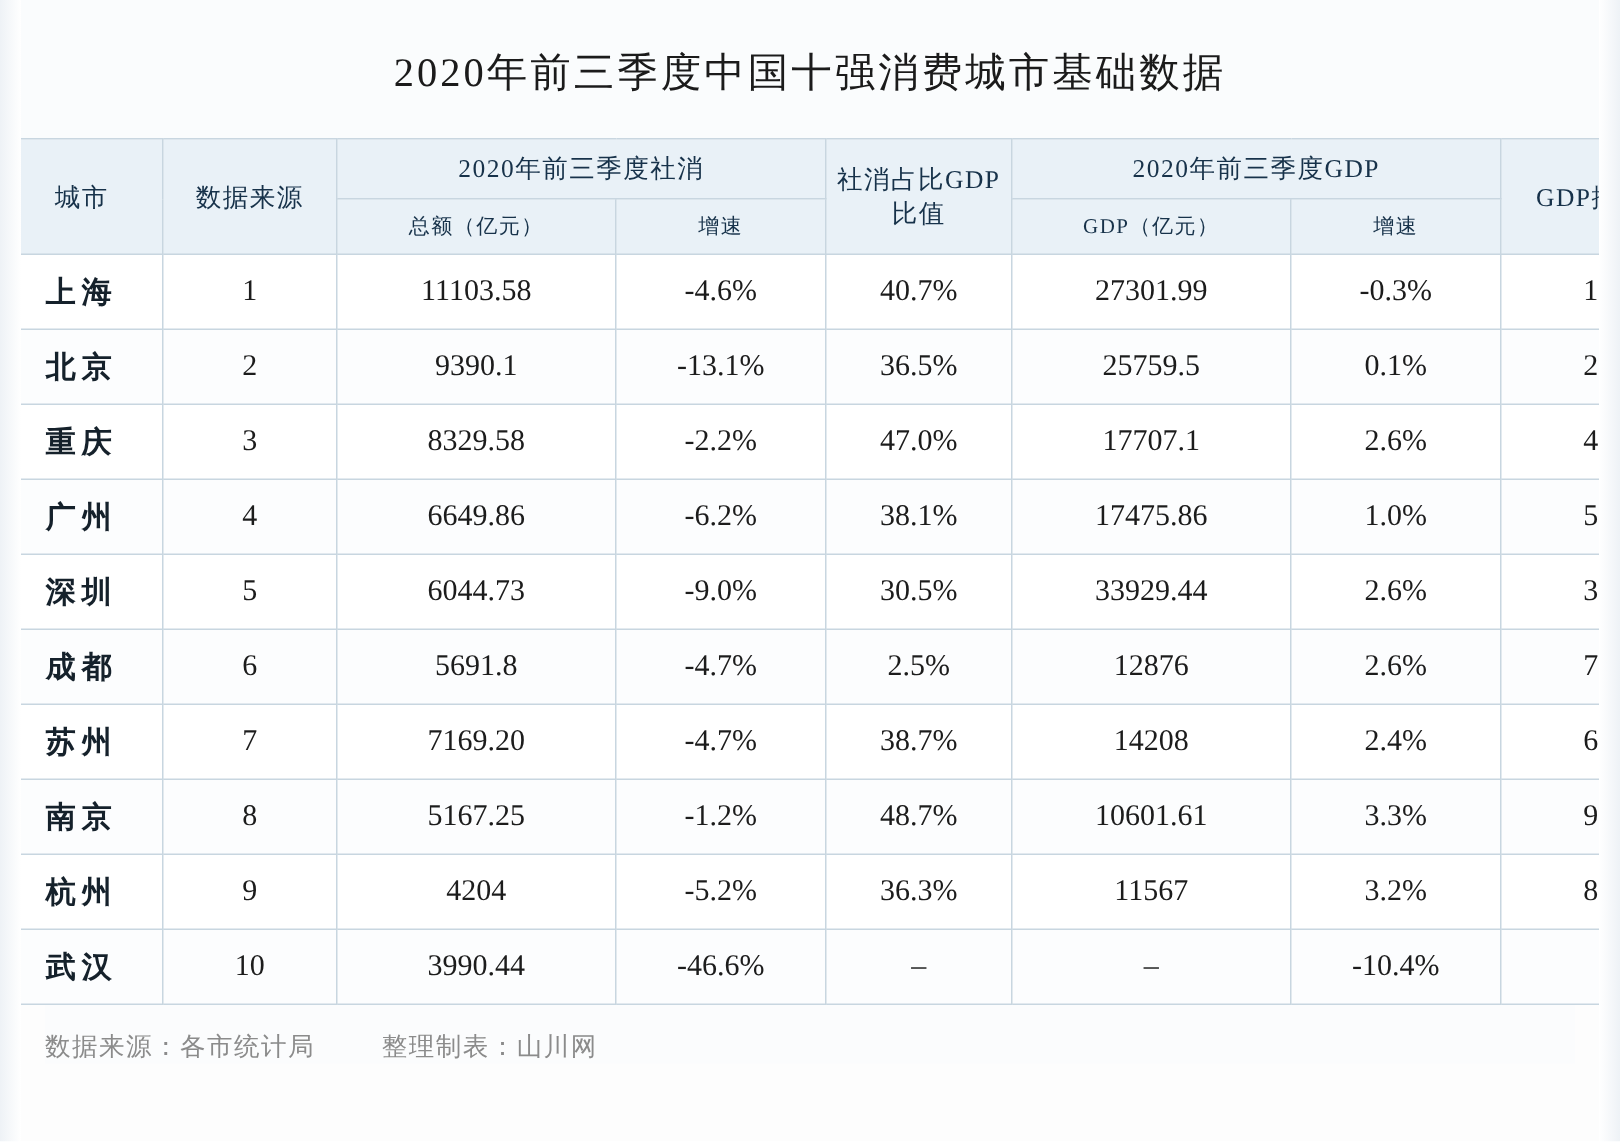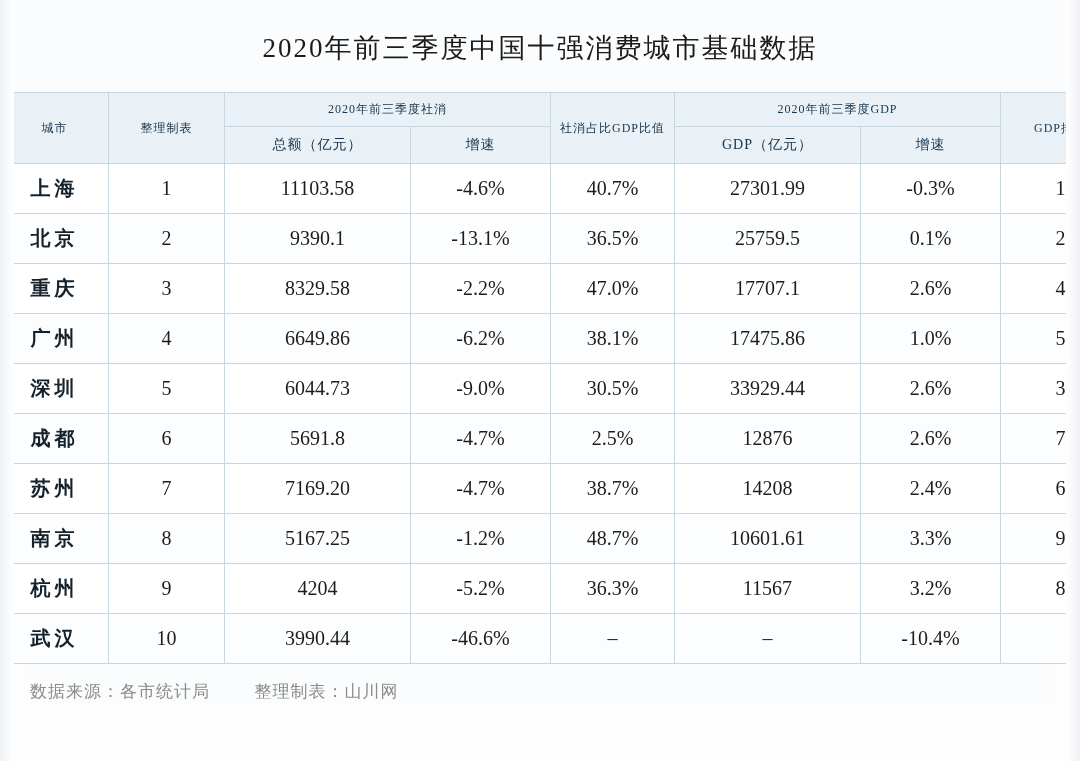--- a/index.html
+++ b/index.html
@@ -53,21 +53,21 @@
   }
   table.data th, table.data td {
     border: 1px solid #c8d6e0;
     text-align: center;
     vertical-align: middle;
     font-weight: normal;
   }
   thead th {
     background: #e9f1f7;
     color: #17324a;
-    font-size: 12px;
+    font-size: 17px;
     padding: 8px 0;
     letter-spacing: 1px;
   }
   thead th.sub {
     font-size: 14px;
     padding: 9px 4px;
   }
   tbody td {
     background: #ffffff;
     font-size: 20px;
@@ -123,21 +123,21 @@
       <col class="col-total">
       <col class="col-growth">
       <col class="col-ratio">
       <col class="col-gdp">
       <col class="col-gdpgrowth">
       <col class="col-gdprank">
     </colgroup>
     <thead>
       <tr>
         <th rowspan="2">城市</th>
-        <th rowspan="2">整理制表</th>
+        <th rowspan="2">数据来源</th>
         <th colspan="2">2020年前三季度社消</th>
         <th rowspan="2">社消占比GDP比值</th>
         <th colspan="2">2020年前三季度GDP</th>
         <th rowspan="2">GDP排序</th>
       </tr>
       <tr>
         <th class="sub">总额（亿元）</th>
         <th class="sub">增速</th>
         <th class="sub">GDP（亿元）</th>
         <th class="sub">增速</th>

